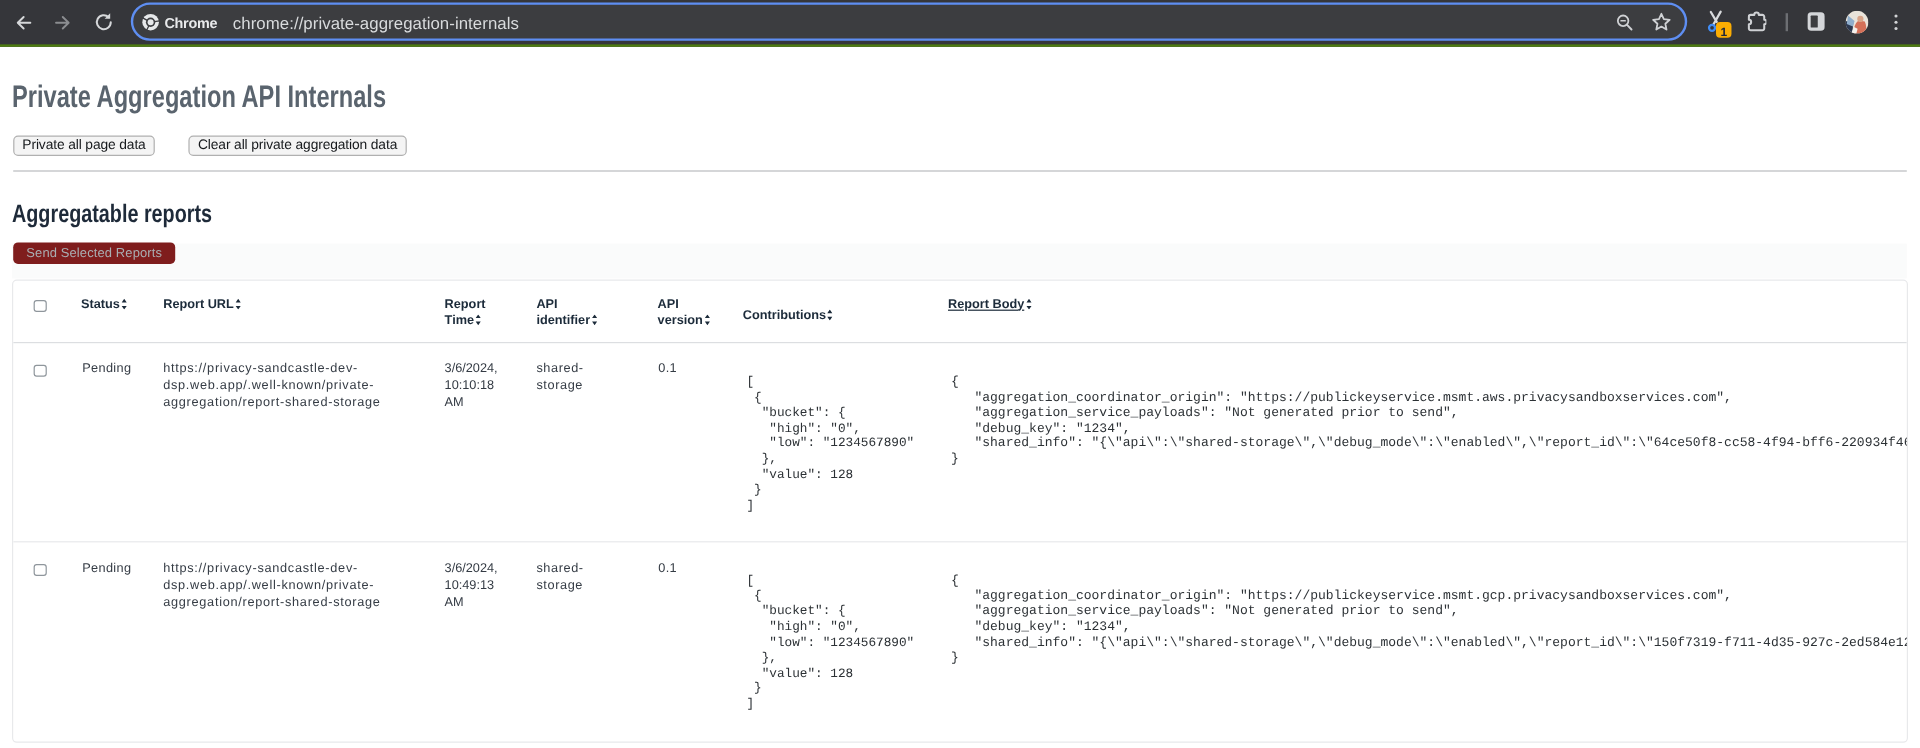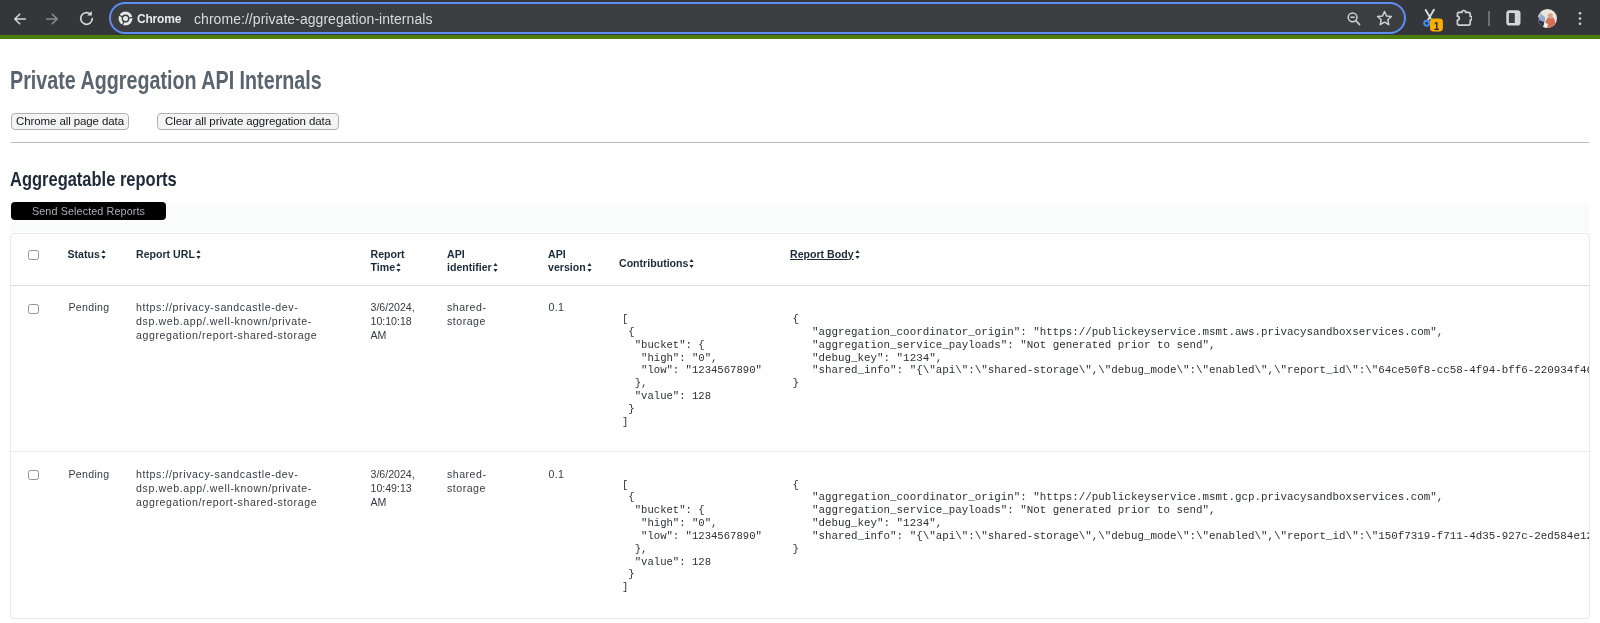--- a/index.html
+++ b/index.html
@@ -1,33 +1,33 @@
 <!DOCTYPE html>
 <html><head>
 <meta charset="utf-8">
 <style>
 * { margin:0; padding:0; box-sizing:border-box; }
 html,body { width:1600px; height:623px; background:#fff; font-family:"Liberation Sans",sans-serif; overflow:hidden; position:relative; }
 .abs { position:absolute; }
 
 
-#topbar { position:absolute; left:0; top:0; width:1600px; height:39px; background:#35363a; border-bottom:4px solid #4d7c0f; }
+#topbar { position:absolute; left:0; top:0; width:1600px; height:39px; background:#35363a; border-bottom:2px solid #4d7c0f; }
 #pill { position:absolute; left:109px; top:2px; width:1297px; height:32px; border-radius:16px; background:#3c3d40; border:2px solid #5e8ef2; }
 #chromelabel { position:absolute; left:137px; top:12px; font-size:12px; font-weight:bold; color:#e9eaec; letter-spacing:-0.2px; }
 #urltext { position:absolute; left:194px; top:11px; font-size:14px; color:#d9dbdd; letter-spacing:0.05px;text-align:center; }
 
 
 #h1 { position:absolute; left:9.5px; top:65px; font-size:26px; font-weight:bold; color:#5a646e; transform:scaleX(0.758); transform-origin:0 0; white-space:nowrap; }
 .btn { position:absolute; height:17px; background:#f4f4f4; border:1px solid #b0b0b0; border-radius:4px; font-size:11.5px; color:#16191c; text-align:center; line-height:15px; letter-spacing:-0.1px; font-family:"Liberation Sans",sans-serif; }
 #btn1 { left:11px; top:112.5px; width:118px; }
 #btn2 { left:157px; top:112.5px; width:182px; }
 #hr1 { position:absolute; left:11px; top:142px; width:1578px; height:1px; background:#b9bcbe; }
 #h2 { position:absolute; left:9.8px; top:167px; font-size:21px; font-weight:bold; color:#1e2a39; transform:scaleX(0.785); transform-origin:0 0; white-space:nowrap; }
 #toolbar { position:absolute; left:10px; top:202.5px; width:1579px; height:29px; background:#fafbfb; }
-#sendbtn { position:absolute; left:11px; top:201.5px; width:155px; height:18px; background:#000000; border-radius:4px; font-size:10.8px; color:#a9aeb2; text-align:center; line-height:18px; letter-spacing:0.1px; }
+#sendbtn { position:absolute; left:11px; top:201.5px; width:135px; height:18px; background:#7f1d1d; border-radius:4px; font-size:10.8px; color:#a9aeb2; text-align:center; line-height:18px; letter-spacing:0.1px; }
 
 
 #table { position:absolute; left:10px; top:233px; width:1579.5px; height:386px; border:1px solid #e8e9eb; border-radius:4px; background:#fff; overflow:hidden; }
 .hcell { position:absolute; font-size:10.6px; font-weight:bold; color:#1c2b3a; line-height:13px; white-space:nowrap; }
 .scell { position:absolute; font-size:10.6px; color:#343b44; line-height:14.3px; white-space:nowrap; letter-spacing:0.3px; }
 .urlc { letter-spacing:0.6px !important; }
 .datec { letter-spacing:0px !important; }
 .idc { letter-spacing:0.5px !important; }
 .mono { position:absolute; font-family:"Liberation Mono",monospace; color:#2c3135; white-space:pre; }
 .contr { font-size:10.6px; line-height:12.85px; }
@@ -107,21 +107,21 @@
   </svg>
 
   <svg class="abs" style="left:1576px; top:9px;" width="8" height="20" viewBox="0 0 8 20">
     <circle cx="4" cy="4.3" r="1.3" fill="#d2d4d6"></circle>
     <circle cx="4" cy="9.5" r="1.3" fill="#d2d4d6"></circle>
     <circle cx="4" cy="14.7" r="1.3" fill="#d2d4d6"></circle>
   </svg>
 </div>
 
 <div id="h1">Private Aggregation API Internals</div>
-<div id="btn1" class="btn">Chrome all page data</div>
+<div id="btn1" class="btn">Private all page data</div>
 <div id="btn2" class="btn">Clear all private aggregation data</div>
 <div id="hr1"></div>
 <div id="h2">Aggregatable reports</div>
 <div id="toolbar"></div>
 <div id="sendbtn">Send Selected Reports</div>
 
 <div id="table">
   <div class="abs" style="left:0; top:51px; width:1578px; height:1px; background:#dcdee1;"></div>
   <div class="abs" style="left:0; top:216.5px; width:1578px; height:1px; background:#e8e9eb;"></div>
 

